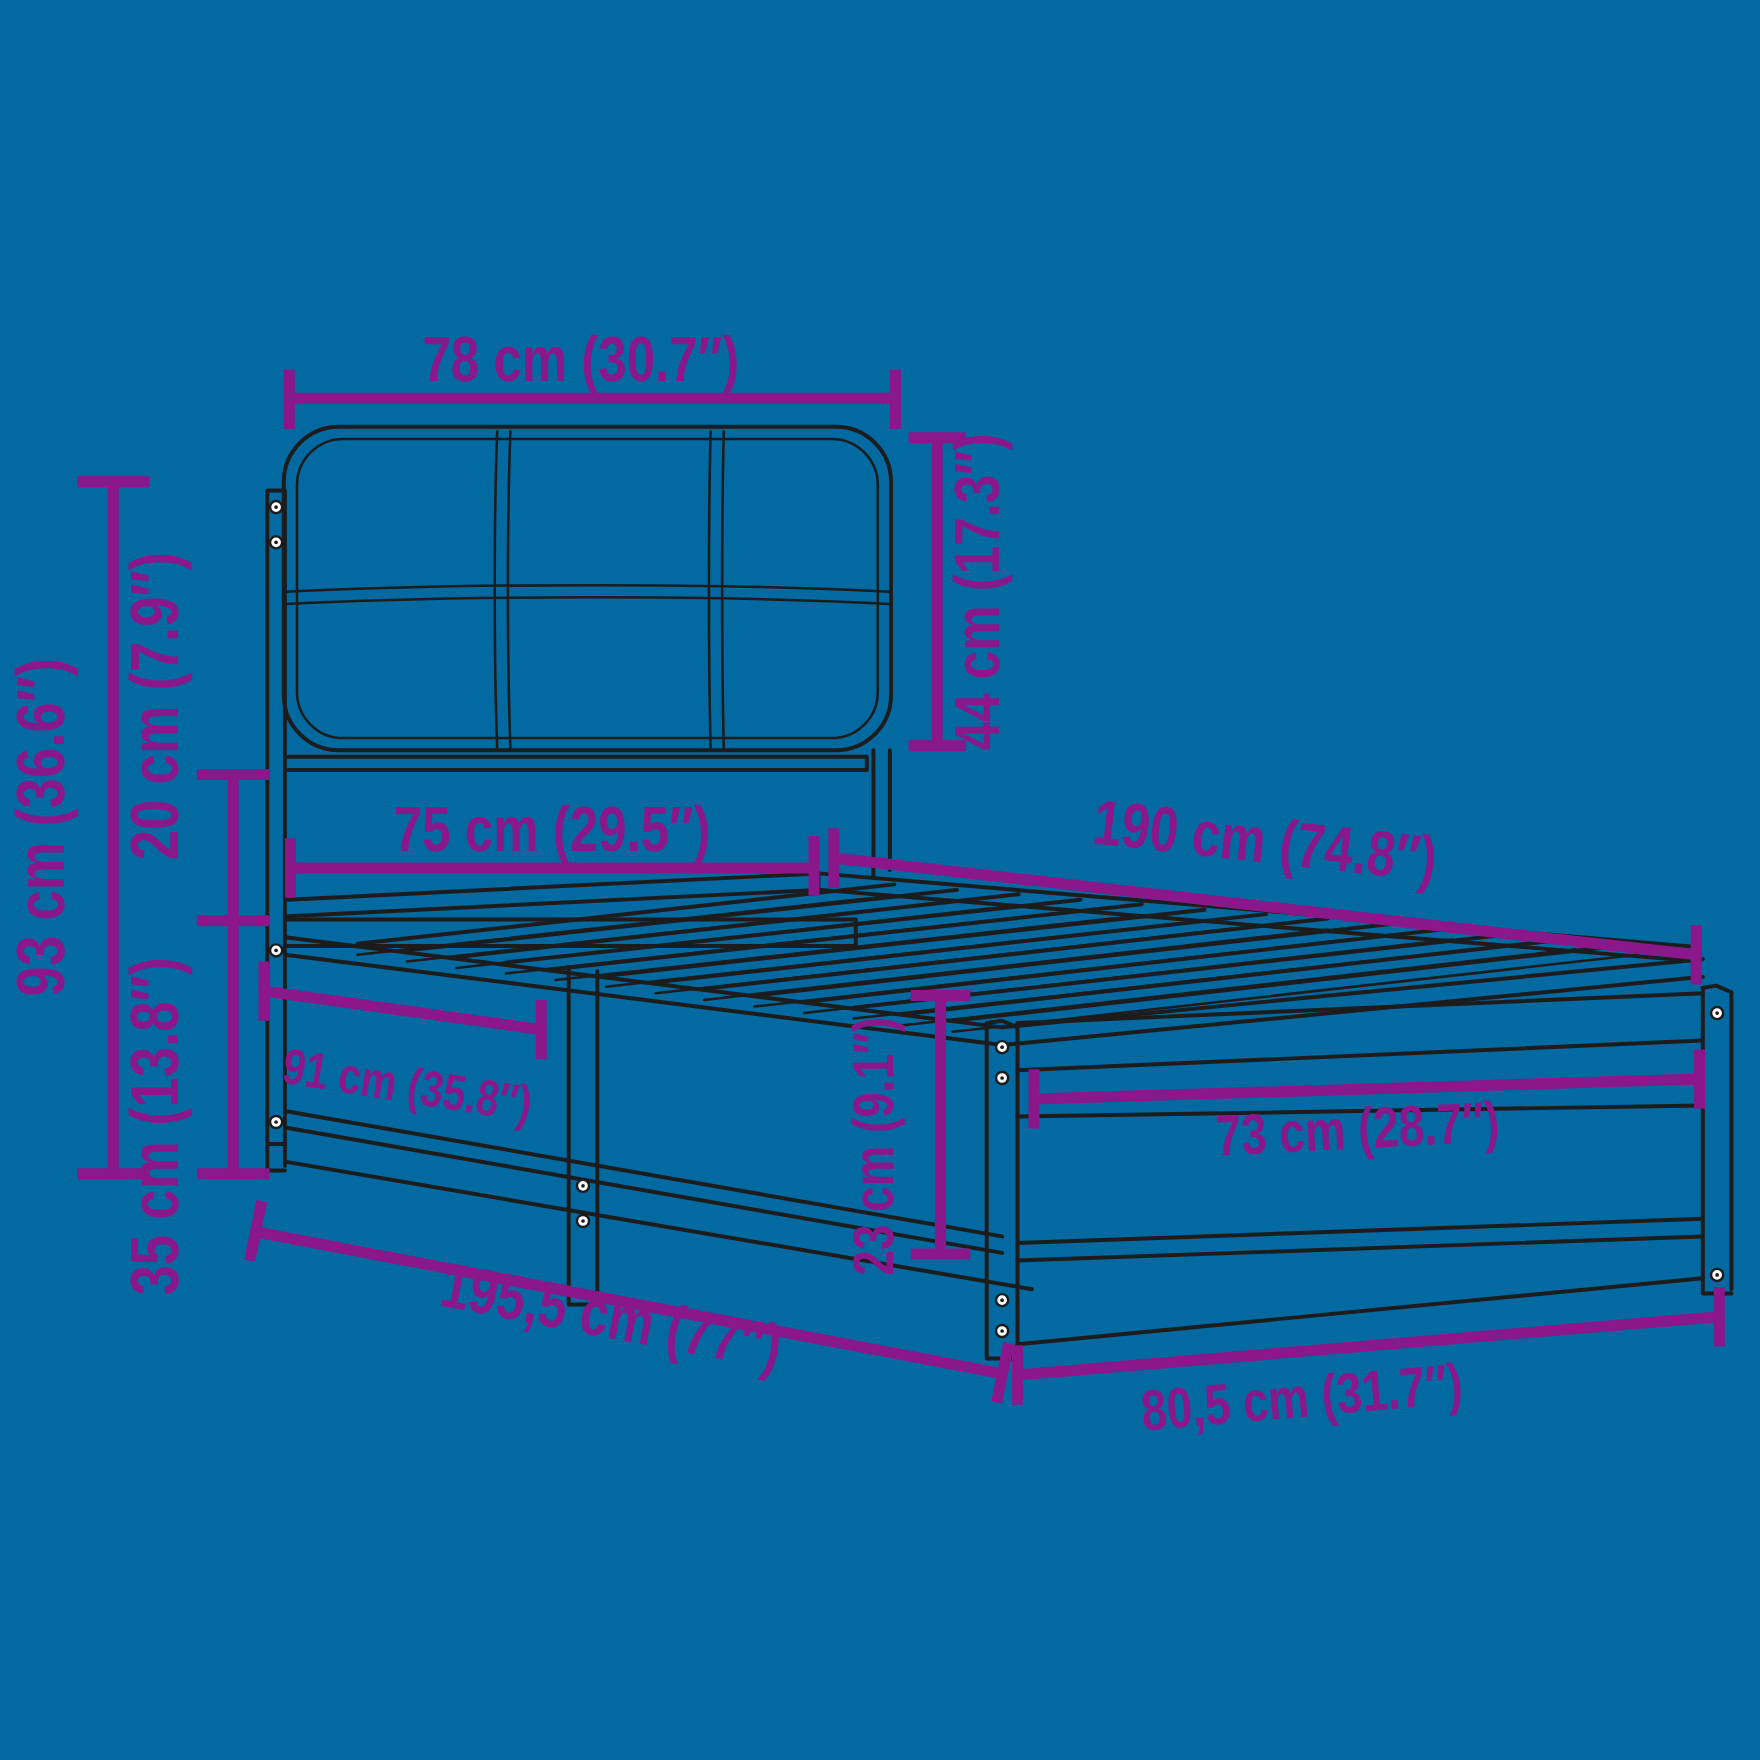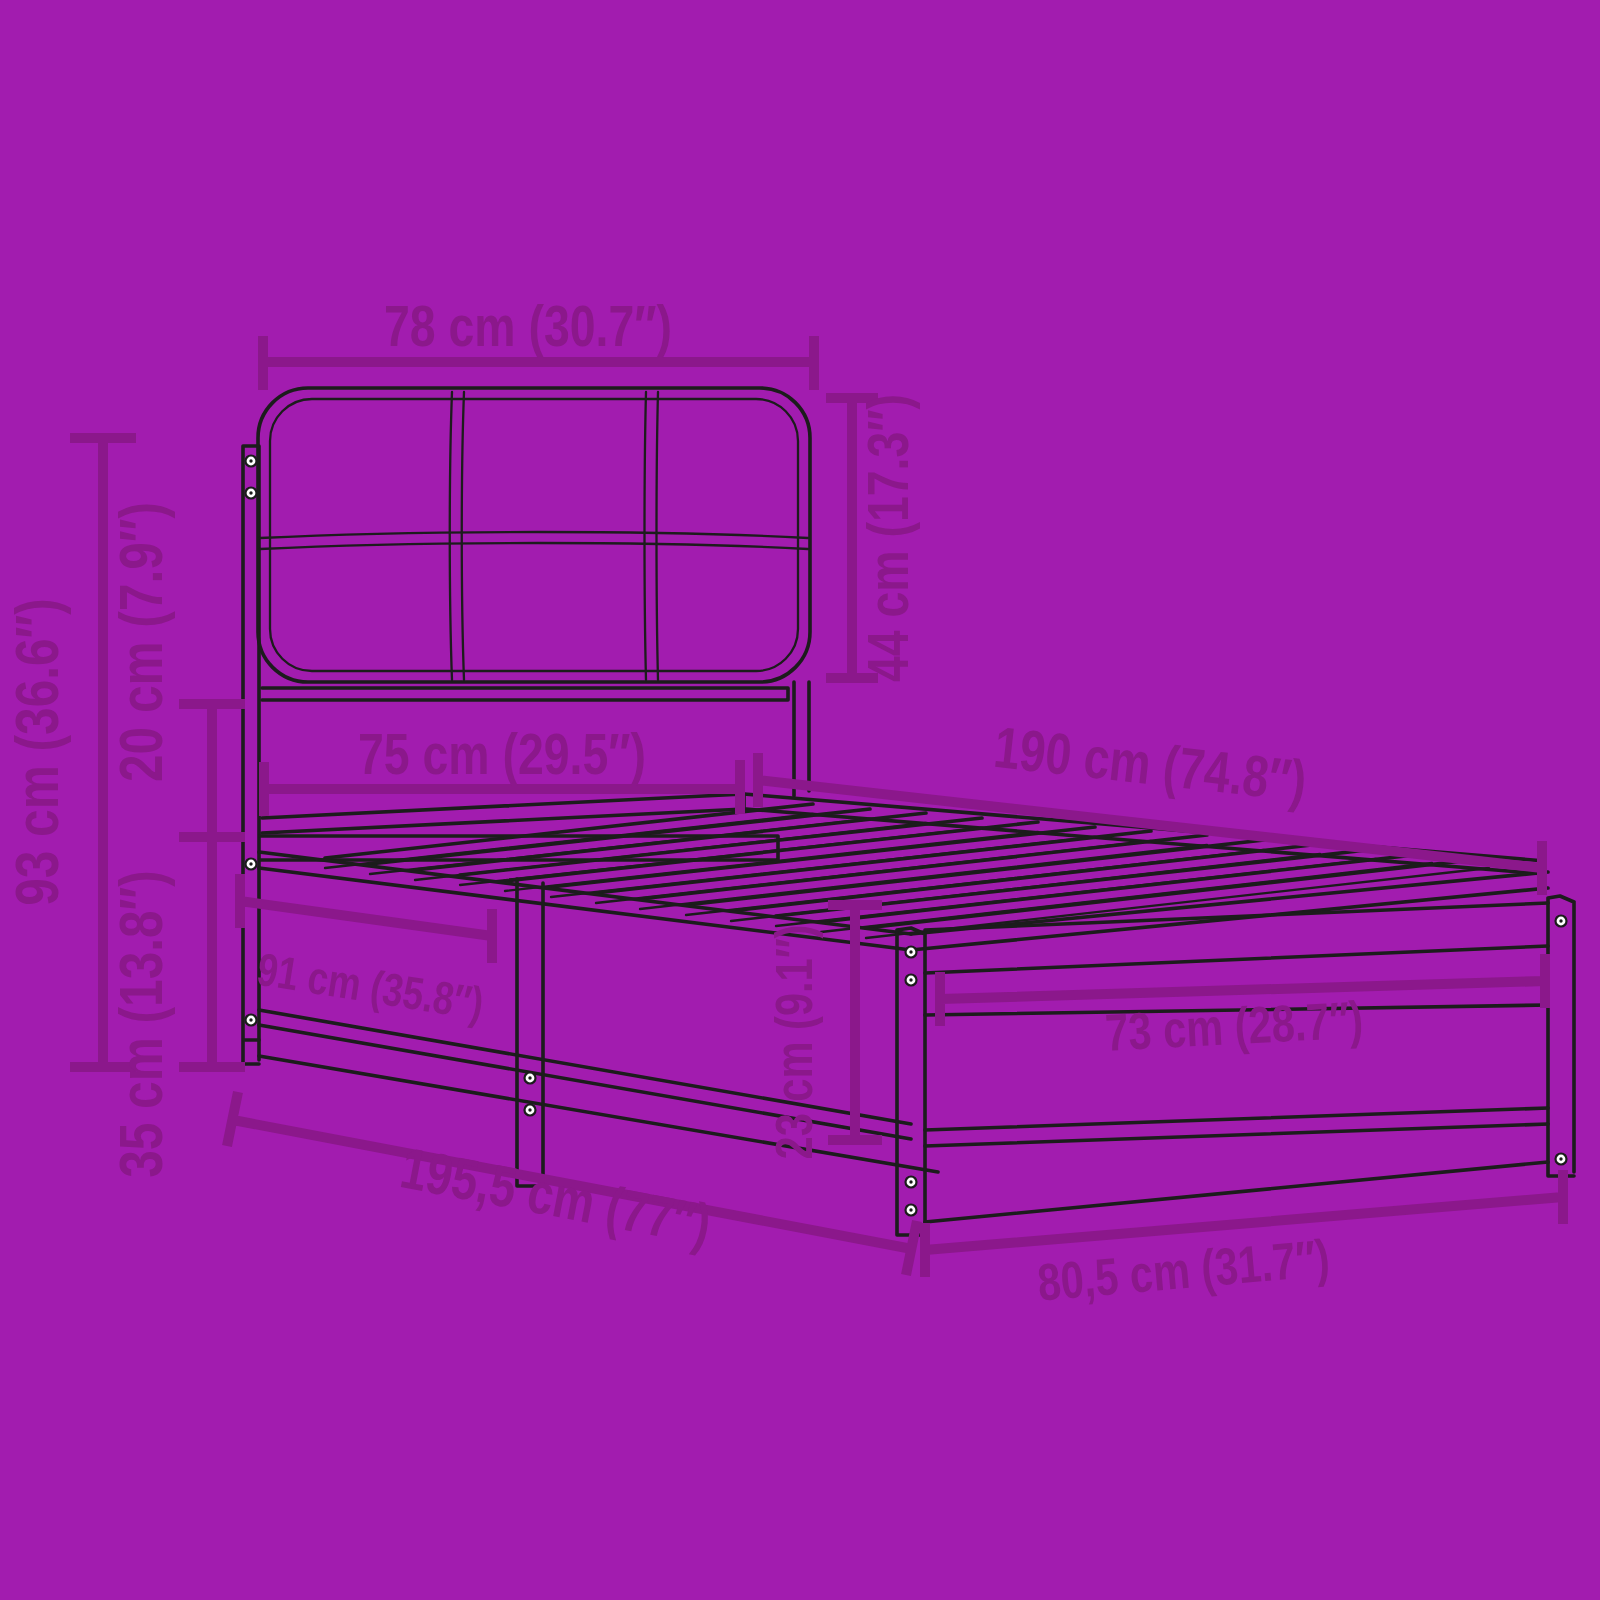--- a/index.html
+++ b/index.html
@@ -1,16 +1,16 @@
 <!DOCTYPE html>
 <html><head>
 <meta charset="utf-8">
 <style>
   html,body{margin:0;padding:0;background:#ffffff;}
-  .stage{width:1600px;height:1600px;background:#a21caf;position:relative;overflow:hidden;
+  .stage{width:1600px;height:1600px;background:#0369a1;position:relative;overflow:hidden;
          font-family:"Liberation Sans", sans-serif;}
   svg{display:block;}
   .k{stroke:#1c1c1c;stroke-width:3.6;fill:none;stroke-linecap:round;stroke-linejoin:round;}
   .k2{stroke:#1c1c1c;stroke-width:2.3;fill:none;stroke-linecap:round;stroke-linejoin:round;}
   .scr{stroke:#1c1c1c;stroke-width:2.2;fill:#ffffff;}
   .scrd{fill:#1c1c1c;stroke:none;}
   .dline{stroke:#8B188B;stroke-width:10;fill:none;stroke-linecap:butt;}
   .dlabel{fill:#8B188B;font-weight:bold;letter-spacing:0px;}
 </style>
 </head>

